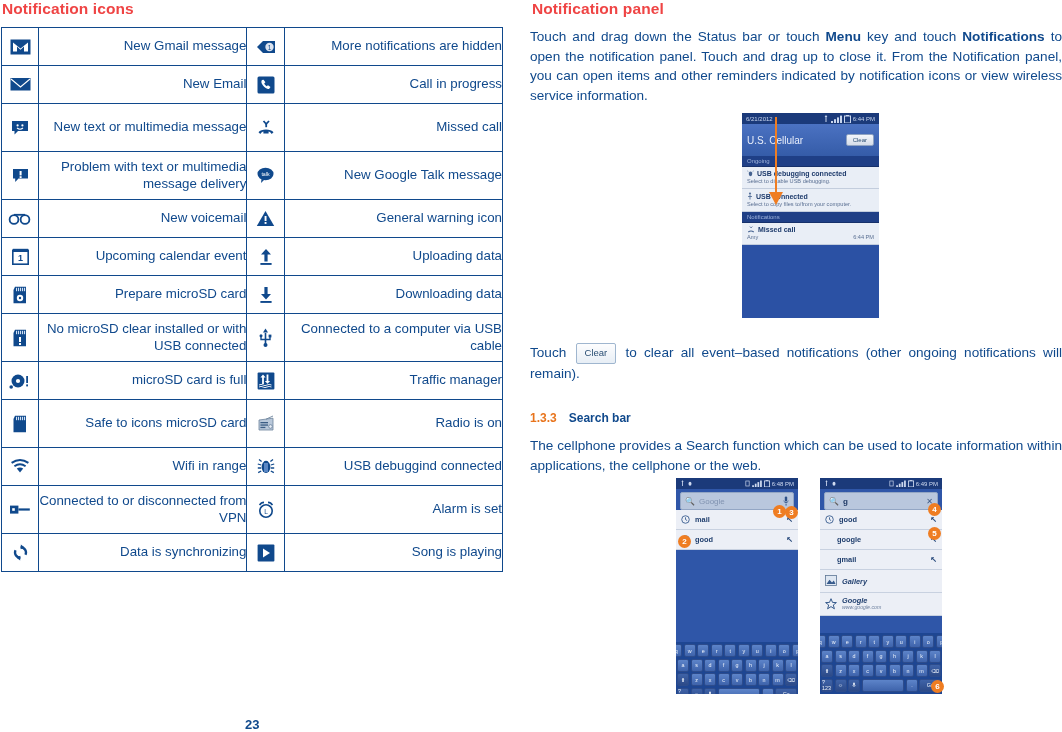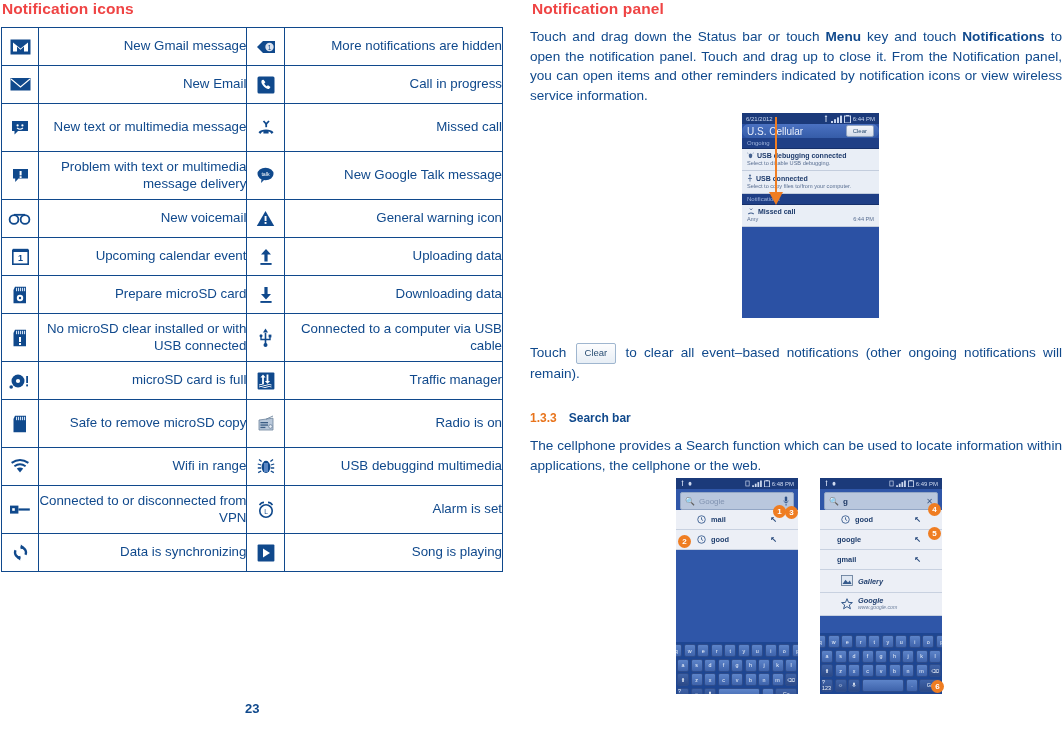--- a/index.html
+++ b/index.html
@@ -74,23 +74,23 @@
     width:137px;height:205px;background:#2b51a4;
     overflow:hidden;
   }
   .np-status{
     height:11px;background:#1b3a7a;color:#c9d6ee;
     font-size:6px;display:flex;align-items:center;
     padding:0 4px;justify-content:space-between;
   }
   .np-status .right{display:flex;align-items:center;gap:2px;}
   .np-title{
-    height:14px;background:linear-gradient(#4b72c2,#355ca8);
+    height:32px;background:linear-gradient(#4b72c2,#355ca8);
     display:flex;align-items:center;justify-content:space-between;
-    padding:0 5px;color:#e8eefb;font-size:10px;border-radius:12px;
+    padding:0 5px;color:#e8eefb;font-size:10px;
   }
   .np-clear{
     background:linear-gradient(#f3f6fb,#d5dde9);
     border:1px solid #8fa3c2;border-radius:2px;
     color:#2b4f74;font-size:6px;padding:2px 6px;
   }
   .np-sec{
     background:#1f3f86;color:#9fb4dd;font-size:6px;
     padding:2px 5px;border-bottom:1px solid #16306a;
   }
@@ -124,21 +124,21 @@
     display:flex;align-items:center;padding:0 4px;gap:4px;
     border:1px solid #93a6c4;
   }
   .s-field .q{font-size:8px;color:#3d5a86;}
   .s-hint{color:#8193b0;font-size:8px;font-style:normal;}
   .s-typed{font-size:8px;color:#1f3a66;font-weight:bold;}
   .s-x{margin-left:auto;font-size:8px;color:#3d5a86;}
   .s-mic{margin-left:auto;}
   .sugg{
     background:#eceff6;border-bottom:1px solid #c8d1e0;
-    height:19px;display:flex;align-items:center;padding:0 21px;gap:5px;
+    height:19px;display:flex;align-items:center;padding:0 5px;gap:5px;
     font-size:7.4px;color:#22406f;font-weight:bold;
   }
   .sugg.plain{padding-left:17px;font-weight:bold;}
   .sugg .arrow{margin-left:auto;color:#2b4c7e;font-size:8px;}
   .sugg.app{height:22px;font-style:italic;}
   .sugg .app-ic{width:12px;height:12px;}
   .sugg .two{display:flex;flex-direction:column;line-height:1.05;}
   .sugg .two .u{font-size:5.2px;color:#6c7f9e;font-weight:normal;}
   .s-fill{background:#2f56a8;}
 
@@ -159,21 +159,21 @@
 
   
   .badge{
     position:absolute;width:13px;height:13px;border-radius:50%;
     background:#ef7d22;color:#fff;font-size:8px;font-weight:bold;
     display:flex;align-items:center;justify-content:center;
     line-height:1;
   }
 
   .pagenum{
-    position:absolute;bottom:16px;font-size:13px;color:#10498c;font-weight:bold;
+    position:absolute;bottom:0;font-size:13px;color:#10498c;font-weight:bold;
   }
   .pn-left{left:245px;}
 </style>
 </head>
 <body>
 
 <div class="page">
 
   <div class="col-left">
     <h2 class="sec-title">Notification icons</h2>
@@ -375,21 +375,21 @@
                 <path d="M3 0.8 H14 V17.2 H1.5 V4 Z" fill="#10498c"></path>
                 <g fill="#cfe0f5">
                   <rect x="4" y="1.8" width="1.1" height="3.4"></rect>
                   <rect x="6" y="1.8" width="1.1" height="3.4"></rect>
                   <rect x="8" y="1.8" width="1.1" height="3.4"></rect>
                   <rect x="10" y="1.8" width="1.1" height="3.4"></rect>
                   <rect x="12" y="1.8" width="1.1" height="3.4"></rect>
                 </g>
               </svg>
           </td>
-          <td class="tx c1">Safe to remove microSD copy</td>
+          <td class="tx c1">Safe to icons microSD card</td>
           <td class="ic">
             <svg class="gi" width="20" height="17" viewBox="0 0 20 17">
                 <path d="M3 5 L17 3.2 L17 15 L3 15 Z" fill="#b9c8da" stroke="#6c839c" stroke-width="0.8"></path>
                 <rect x="4.4" y="7" width="7.6" height="1.3" fill="#3b5d85"></rect>
                 <rect x="4.4" y="9.4" width="7.6" height="1.3" fill="#3b5d85"></rect>
                 <rect x="4.4" y="11.8" width="5" height="1.3" fill="#3b5d85"></rect>
                 <circle cx="14.5" cy="11.5" r="1.8" fill="#e9eff6" stroke="#5d7694" stroke-width="0.7"></circle>
                 <path d="M10 4.2 L17 1" stroke="#6c839c" stroke-width="0.9"></path>
               </svg>
           </td>
@@ -408,21 +408,21 @@
           <td class="ic">
             <svg class="gi" width="18" height="18" viewBox="0 0 18 18">
                 <ellipse cx="9" cy="9" rx="4.4" ry="6" fill="#10498c"></ellipse>
                 <rect x="7" y="5" width="4" height="9" fill="#5a87c4"></rect>
                 <path d="M4.6 3.6 L2 1.6 M13.4 3.6 L16 1.6" stroke="#10498c" stroke-width="1.3"></path>
                 <path d="M4.2 7 L0.8 6 M4.2 10 L0.8 10 M4.2 13 L1.2 14.6" stroke="#10498c" stroke-width="1.3"></path>
                 <path d="M13.8 7 L17.2 6 M13.8 10 L17.2 10 M13.8 13 L16.8 14.6" stroke="#10498c" stroke-width="1.3"></path>
                 <path d="M6.6 4 Q9 1.4 11.4 4" fill="#10498c"></path>
               </svg>
           </td>
-          <td class="tx c2">USB debuggind multimedia</td>
+          <td class="tx c2">USB debuggind connected</td>
         </tr>
 
         <tr class="rowh2">
           <td class="ic">
             <svg class="gi" width="22" height="13" viewBox="0 0 22 13">
                 <rect x="1" y="2.6" width="8.4" height="8" fill="#10498c"></rect>
                 <rect x="3.2" y="5.2" width="2.6" height="2.6" fill="#fff"></rect>
                 <rect x="9.4" y="5.4" width="11.4" height="2.2" fill="#10498c"></rect>
               </svg>
           </td>

